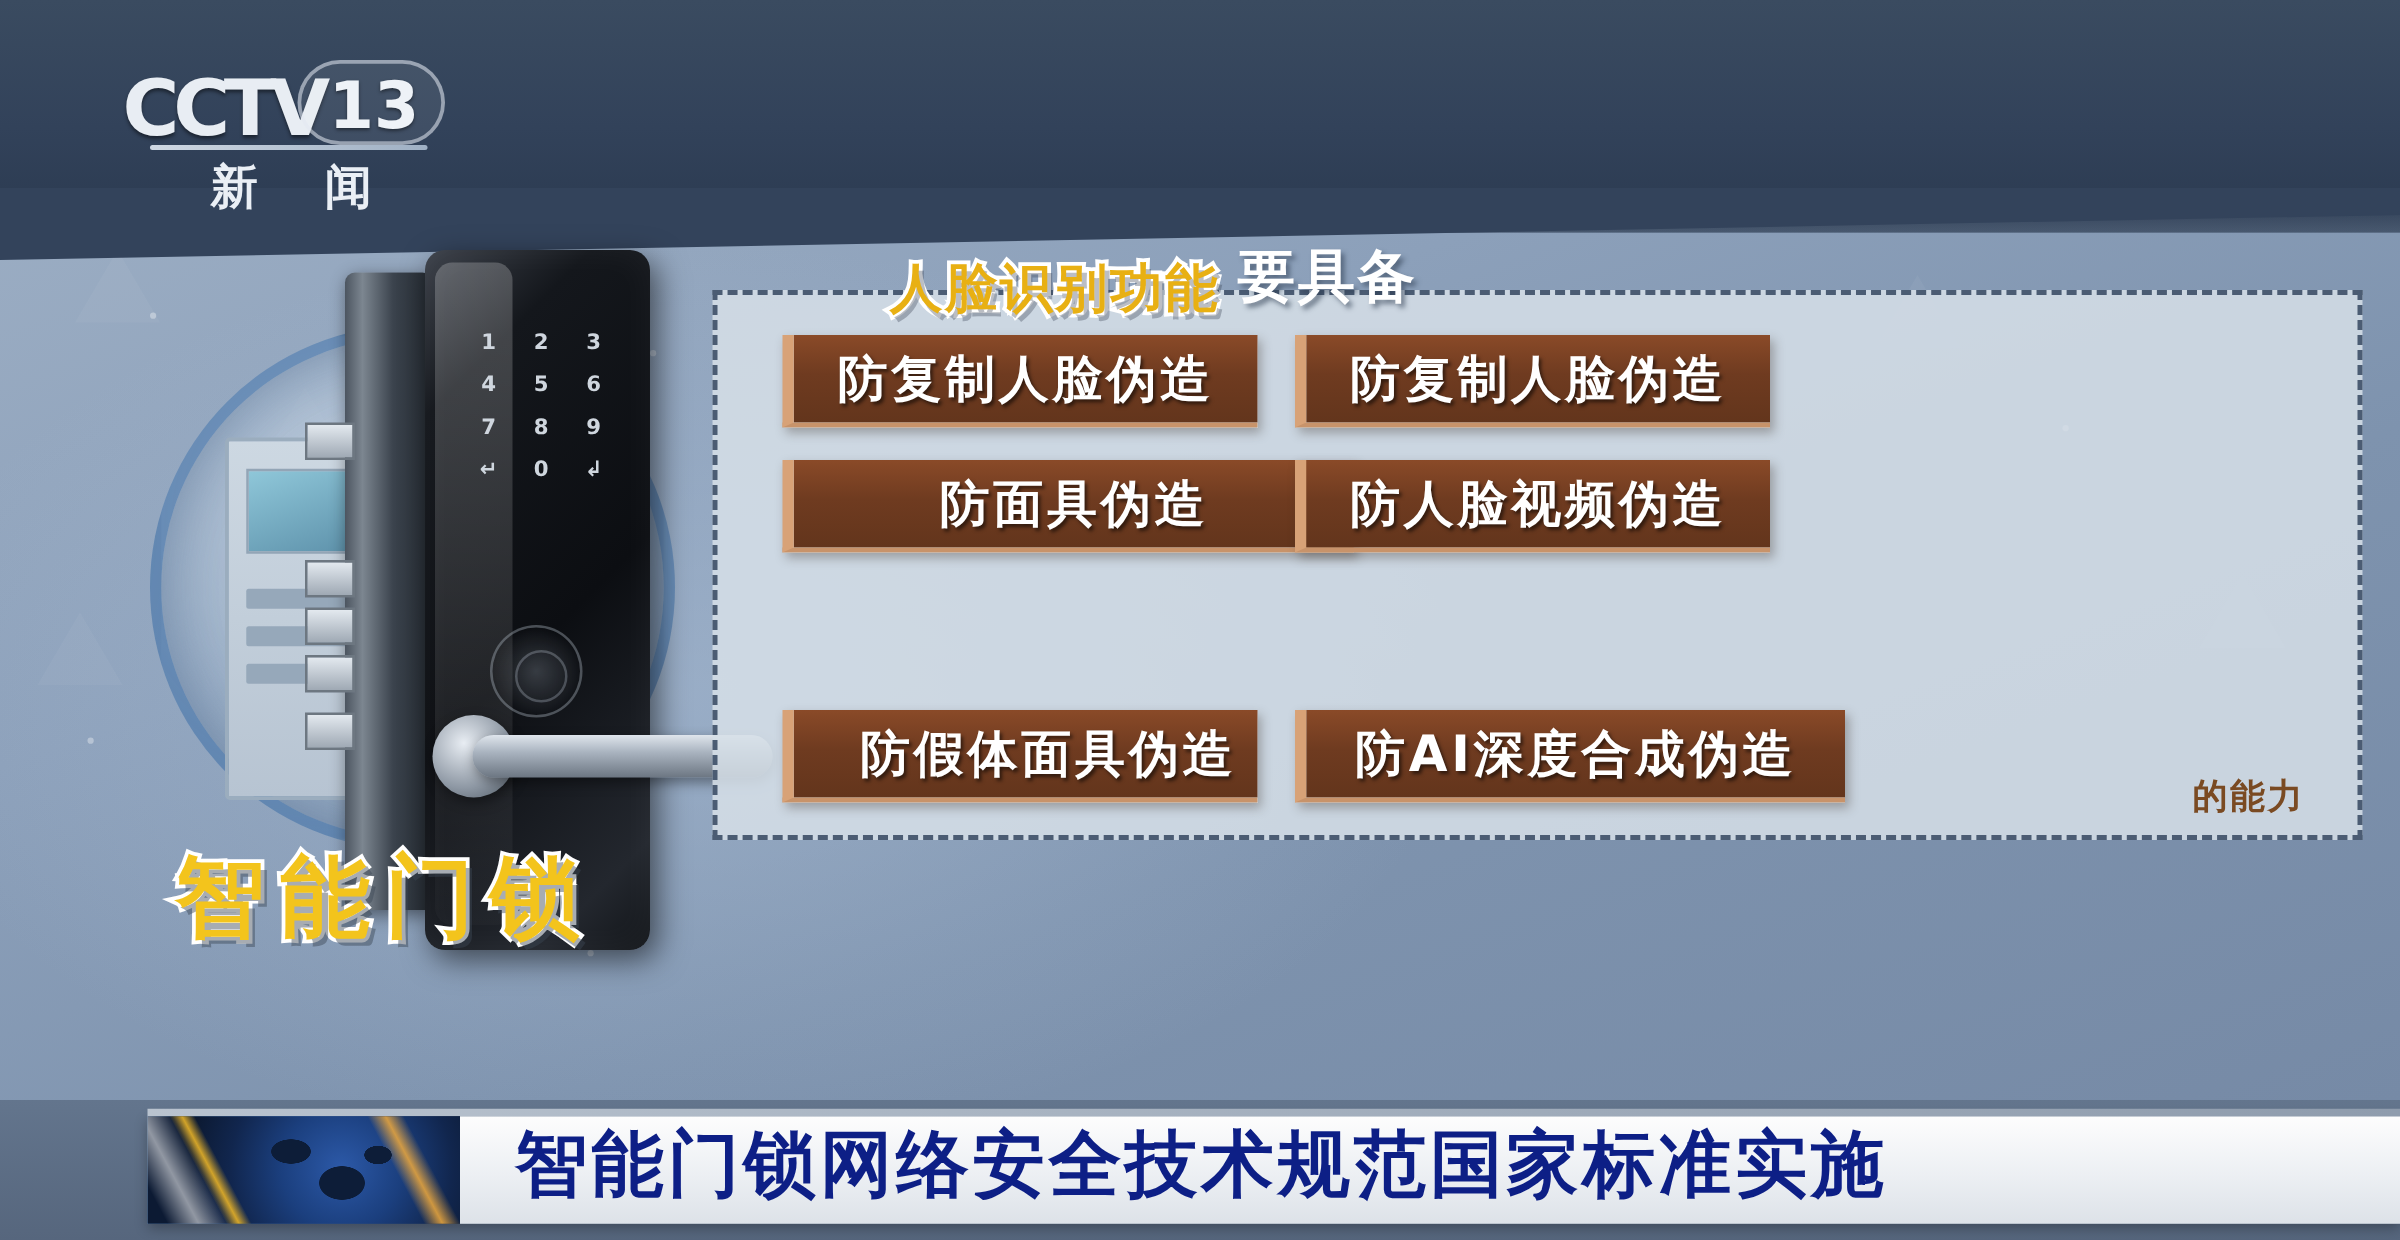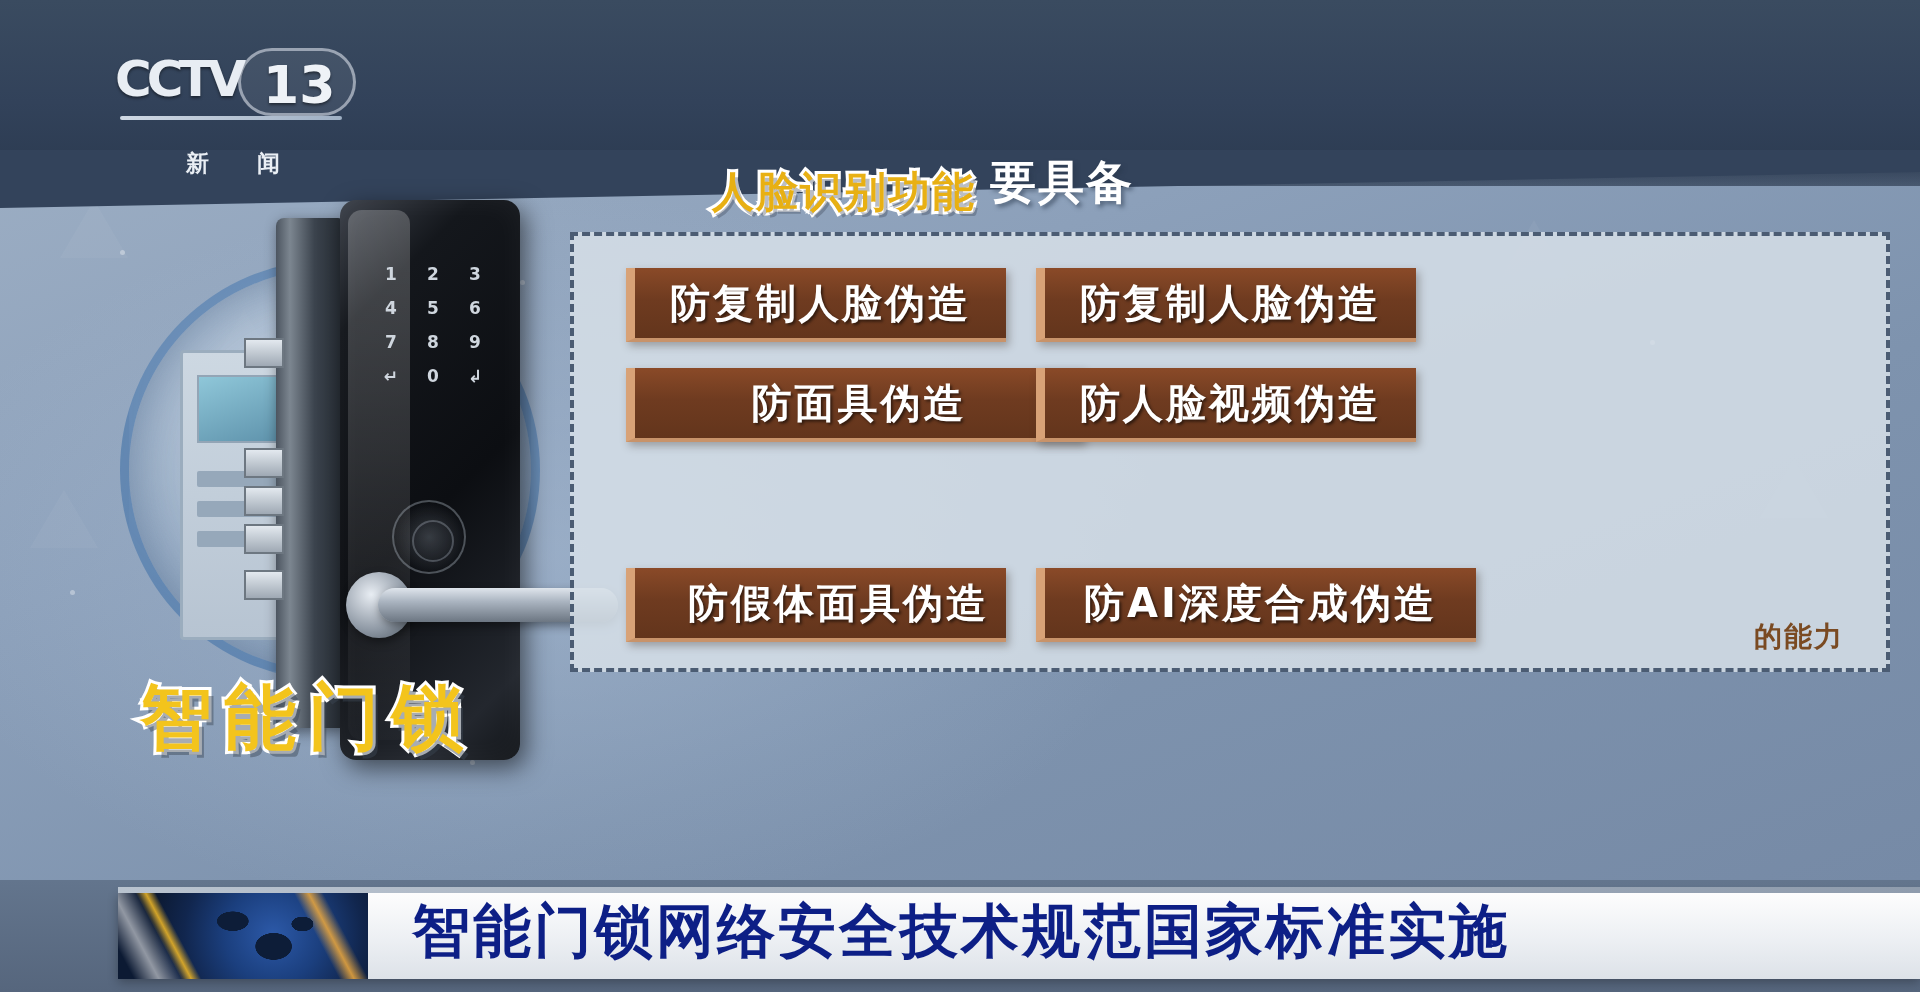--- a/index.html
+++ b/index.html
@@ -26,44 +26,43 @@
     background:#33435b;
     clip-path:polygon(0 0,1920px 0,1920px 22px,0 58px);
     z-index:3;
   }
 
   
   .logo { position:absolute; left:98px; top:52px; width:300px; height:108px; z-index:6;}
   .logo .cctvrow{ position:relative; height:66px; }
   .logo .cctvtxt{
     position:absolute; left:0; top:-2px;
-    font-size:50px; font-weight:bold; letter-spacing:-5px;
+    font-size:62px; font-weight:bold; letter-spacing:-5px;
     color:#e8edf3; font-family:"DejaVu Sans","Liberation Sans",sans-serif;
     text-shadow:0 2px 3px rgba(0,0,0,.45);
-    margin-left:17px;
   }
   .logo .pill{
     position:absolute; left:140px; top:-4px; width:118px; height:68px;
     border:3px solid rgba(225,232,240,.55); border-radius:34px;
     background:rgba(255,255,255,.07);
   }
   .logo .num{
     position:absolute; left:165px; top:3px;
     font-size:52px; font-weight:bold; color:#eef2f7; letter-spacing:0px;
     text-shadow:0 2px 3px rgba(0,0,0,.45);
   }
   .logo .underline{
     position:absolute; left:22px; top:64px; width:222px; height:4px;
     background:linear-gradient(90deg,#cfd8e3,#9fb0c4);
     border-radius:2px;
   }
   .logo .sub{
     position:absolute; left:30px; top:72px; width:210px;
-    text-align:center; font-size:23px; font-weight:bold; color:#eaeff5;
-    letter-spacing:20px; text-indent:20px;margin-top:24px;
+    text-align:center; font-size:38px; font-weight:bold; color:#eaeff5;
+    letter-spacing:20px; text-indent:20px;
   }
 
   
   .bg {
     position:absolute; left:0; top:160px; width:1920px; height:720px;
     background:
       radial-gradient(ellipse 900px 520px at 28% 55%, rgba(168,188,212,.55) 0%, rgba(168,188,212,0) 70%),
       linear-gradient(160deg,#9badc3 0%,#8ca0ba 32%,#7e93ae 62%,#768aa6 100%);
     overflow:hidden;
   }
@@ -172,20 +171,21 @@
     font-size:42px; font-weight:bold; letter-spacing:2px;
     color:#e8b013;
     -webkit-text-stroke:6px #ffffff;
     paint-order:stroke fill;
     text-shadow:4px 5px 0 rgba(60,70,85,.35);
   }
   .headline .white{
     font-size:46px; font-weight:bold; color:#ffffff; letter-spacing:2px;
     padding-bottom:6px;
     text-shadow:3px 3px 4px rgba(40,55,75,.55);
+    margin-top:39px;
   }
 
   
   .panel{
     position:absolute; left:570px; top:232px; width:1320px; height:440px;
     border:4px dashed #4b5c73;
     background:rgba(214,223,232,.86);
     z-index:6;
   }
   .rows{ position:absolute; left:0; top:0; width:100%; height:100%; }

